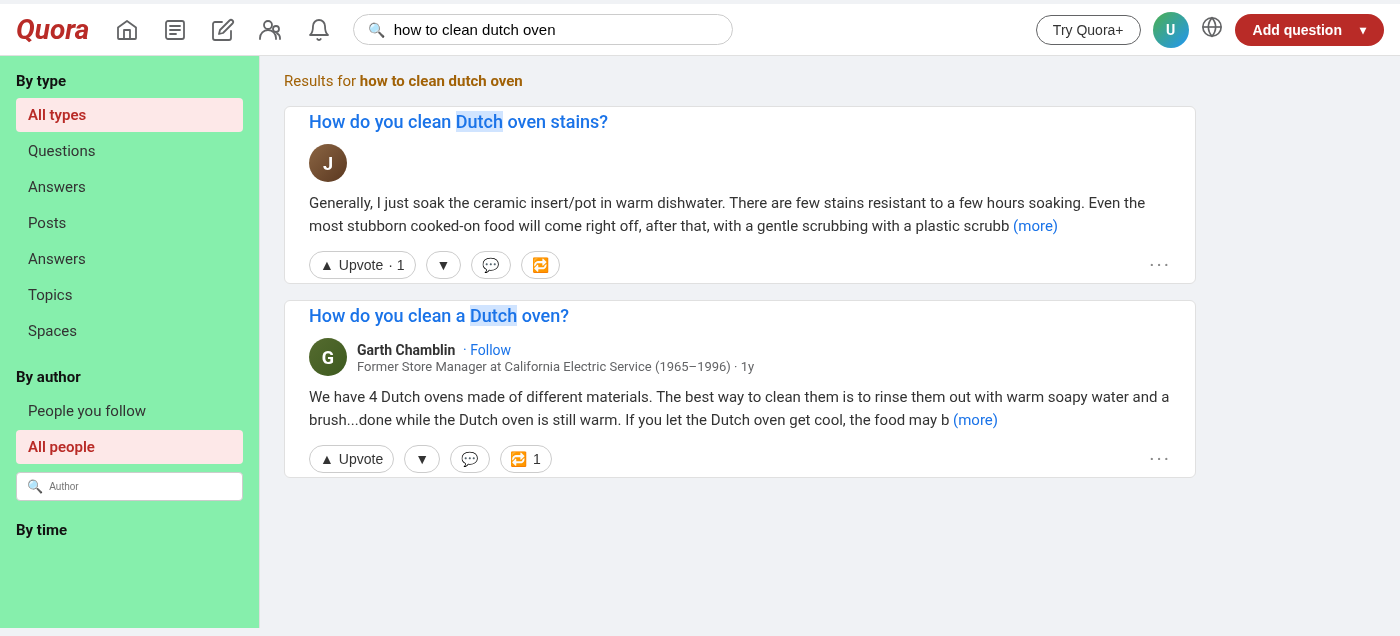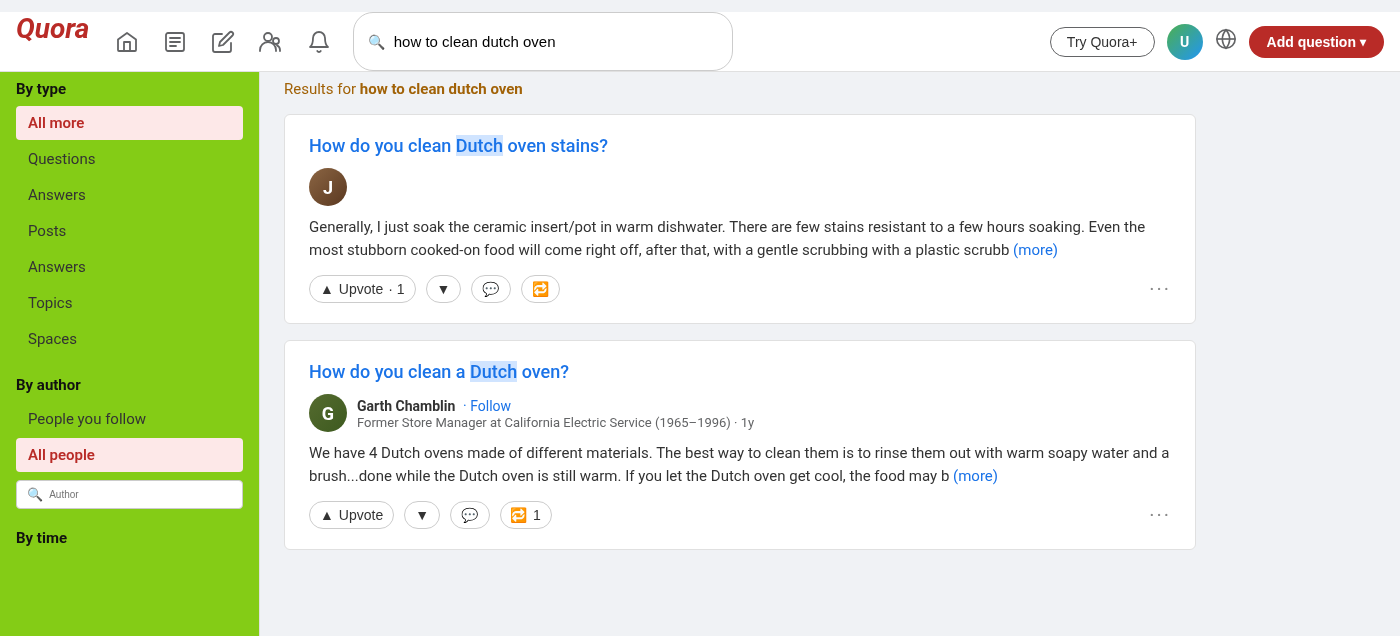--- a/index.html
+++ b/index.html
@@ -1,50 +1,50 @@
 <!DOCTYPE html>
 <html><head>
   <meta charset="utf-8">
   <style>
     * { box-sizing: border-box; margin: 0; padding: 0; }
     body { font-family: -apple-system, BlinkMacSystemFont, 'Segoe UI', Roboto, sans-serif; background: #f0f2f5; color: #333; font-size: 15px; }
 
     
     .header {
-      display: flex; background: #fff; padding: 0 16px;
-      height: 60px; border-bottom: 1px solid #e0e0e0; position: sticky; top: 12px; z-index: 100;
+      display: flex; align-items: center; background: #fff; padding: 0 16px;
+      height: 52px; border-bottom: 1px solid #e0e0e0; position: sticky; top: 4px; z-index: 100;
     }
     .logo { color: #b92b27; font-size: 28px; font-weight: 700; font-style: italic; margin-right: 24px; cursor: pointer; }
     .nav-icons { display: flex; align-items: center; gap: 20px; margin-right: 20px; }
     .nav-icon { width: 28px; height: 28px; display: flex; align-items: center; justify-content: center; cursor: pointer; color: #636466; font-size: 20px; }
     .search-bar {
       display: flex; align-items: center; flex: 1; max-width: 380px;
       border: 1px solid #ccc; border-radius: 20px; padding: 6px 14px; background: #fff; margin-right: 16px;
     }
     .search-bar input { border: none; outline: none; font-size: 15px; width: 100%; background: transparent; }
     .search-icon { color: #888; margin-right: 8px; font-size: 14px; }
     .header-right { display: flex; align-items: center; gap: 12px; margin-left: auto; }
     .try-quora-btn {
       border: 1px solid #636466; border-radius: 20px; padding: 6px 16px;
       background: #fff; cursor: pointer; font-size: 14px; color: #333; white-space: nowrap;
     }
     .globe-icon { color: #636466; font-size: 20px; cursor: pointer; }
     .add-question-btn {
       background: #b92b27; color: #fff; border: none; border-radius: 20px;
       padding: 8px 18px; font-size: 14px; font-weight: 600; cursor: pointer;
-      display: flex; align-items: center; gap: 4px; white-space: nowrap;
+      display: flex; align-items: center; gap: 18px; white-space: nowrap;
     }
     .add-question-btn .chevron { font-size: 12px; }
 
     
     .main-layout { display: flex; min-height: calc(100vh - 60px); }
 
     
     .sidebar {
-      width: 260px; min-width: 260px; background: #84cc16; padding: 20px 16px;
+      width: 260px; min-width: 260px; background: #86efac; padding: 20px 16px;
       border-right: 1px solid #e0e0e0; overflow-y: auto;
     }
     .sidebar-section-title {
       font-size: 15px; font-weight: 700; color: #111; margin-bottom: 8px; margin-top: 20px;
     }
     .sidebar-section-title:first-child { margin-top: 0; }
     .sidebar-item {
       display: block; padding: 8px 12px; border-radius: 4px; cursor: pointer;
       font-size: 15px; color: #333; margin-bottom: 2px;
     }
@@ -56,21 +56,21 @@
     .author-search input { border: none; outline: none; font-size: 10px; width: 100%; background: transparent; }
     .author-search-icon { color: #888; margin-right: 6px; font-size: 13px; }
 
     
     .content { flex: 1; padding: 20px 24px; max-width: 960px; }
     .results-header { font-size: 15px; color: #a16207; margin-bottom: 16px; }
     .results-header strong { font-weight: 700; }
 
     
     .result-card {
-      background: #fff; border-radius: 6px; padding: 20px 24px;
+      background: #fff; border-radius: 6px; padding: 4px 24px;
       margin-bottom: 16px; border: 1px solid #e0e0e0;
     }
     .result-title { font-size: 18px; font-weight: 500; margin-bottom: 12px; }
     .result-title a { color: #1a73e8; text-decoration: none; }
     .result-title span.highlight { background: #d0e4ff; }
     .author-row { display: flex; align-items: center; gap: 10px; margin-bottom: 10px; }
     .author-avatar {
       width: 38px; height: 38px; border-radius: 50%; background: #888;
       flex-shrink: 0; overflow: hidden;
     }
@@ -167,21 +167,21 @@
     </button>
   </div>
 </header>
 
 <div class="main-layout">
 
   <aside class="sidebar">
 
     <div class="sidebar-section-title">By type</div>
 
-    <div class="sidebar-item active">All more</div>
+    <div class="sidebar-item active">All types</div>
     <div class="sidebar-item">Questions</div>
     <div class="sidebar-item">Answers</div>
     <div class="sidebar-item">Posts</div>
     <div class="sidebar-item">Answers</div>
     <div class="sidebar-item">Topics</div>
     <div class="sidebar-item">Spaces</div>
 
     <div class="sidebar-section-title">By author</div>
 
     <div class="sidebar-item">People you follow</div>

